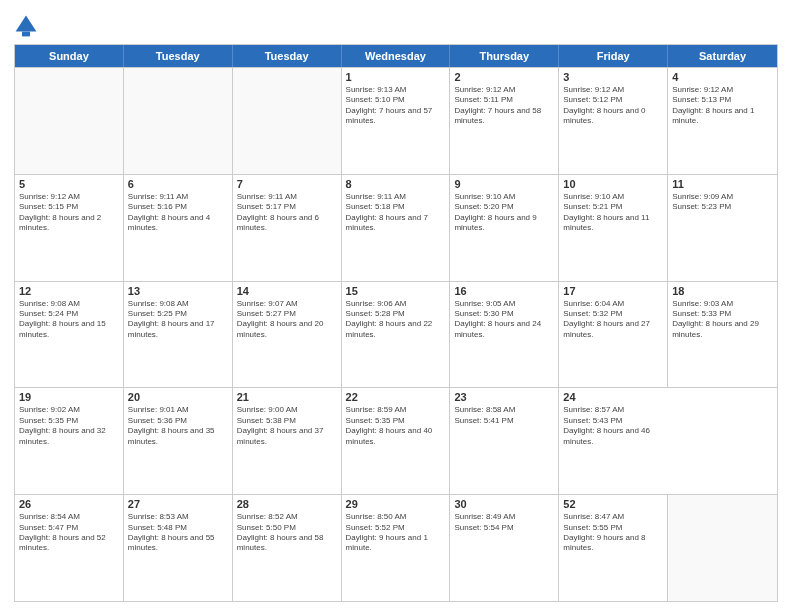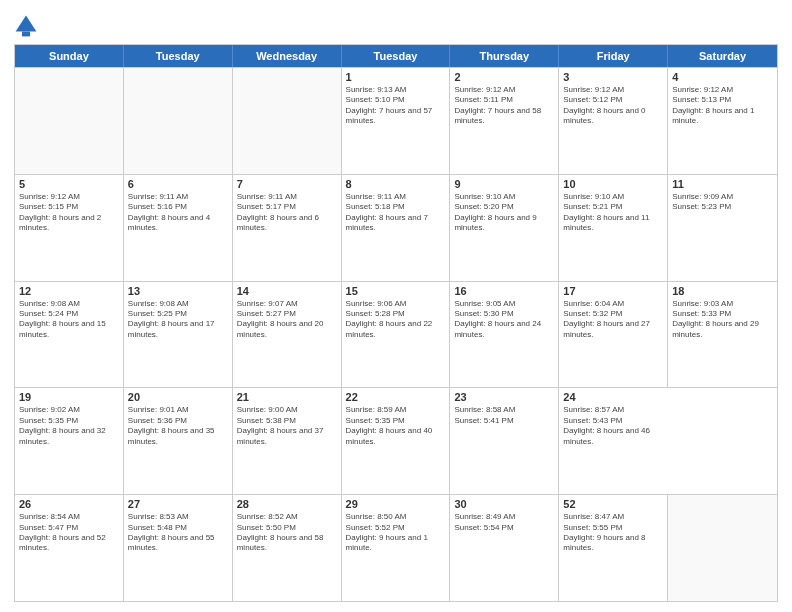--- a/index.html
+++ b/index.html
@@ -135,22 +135,22 @@
     <div class="title-block">
       <h1></h1>
       <h2></h2>
     </div>
   </div>
 
   <div class="calendar">
     <div class="cal-header-row">
     <div class="cal-header-cell">Sunday</div>
         <div class="cal-header-cell">Tuesday</div>
+        <div class="cal-header-cell">Tuesday</div>
         <div class="cal-header-cell">Wednesday</div>
-        <div class="cal-header-cell">Tuesday</div>
         <div class="cal-header-cell">Thursday</div>
         <div class="cal-header-cell">Friday</div>
         <div class="cal-header-cell">Saturday</div>
       </div>
     <div class="cal-body">
     <div class="cal-week">
           <div class="cal-cell empty"></div>
           <div class="cal-cell empty"></div>
           <div class="cal-cell empty"></div>
           <div class="cal-cell">

